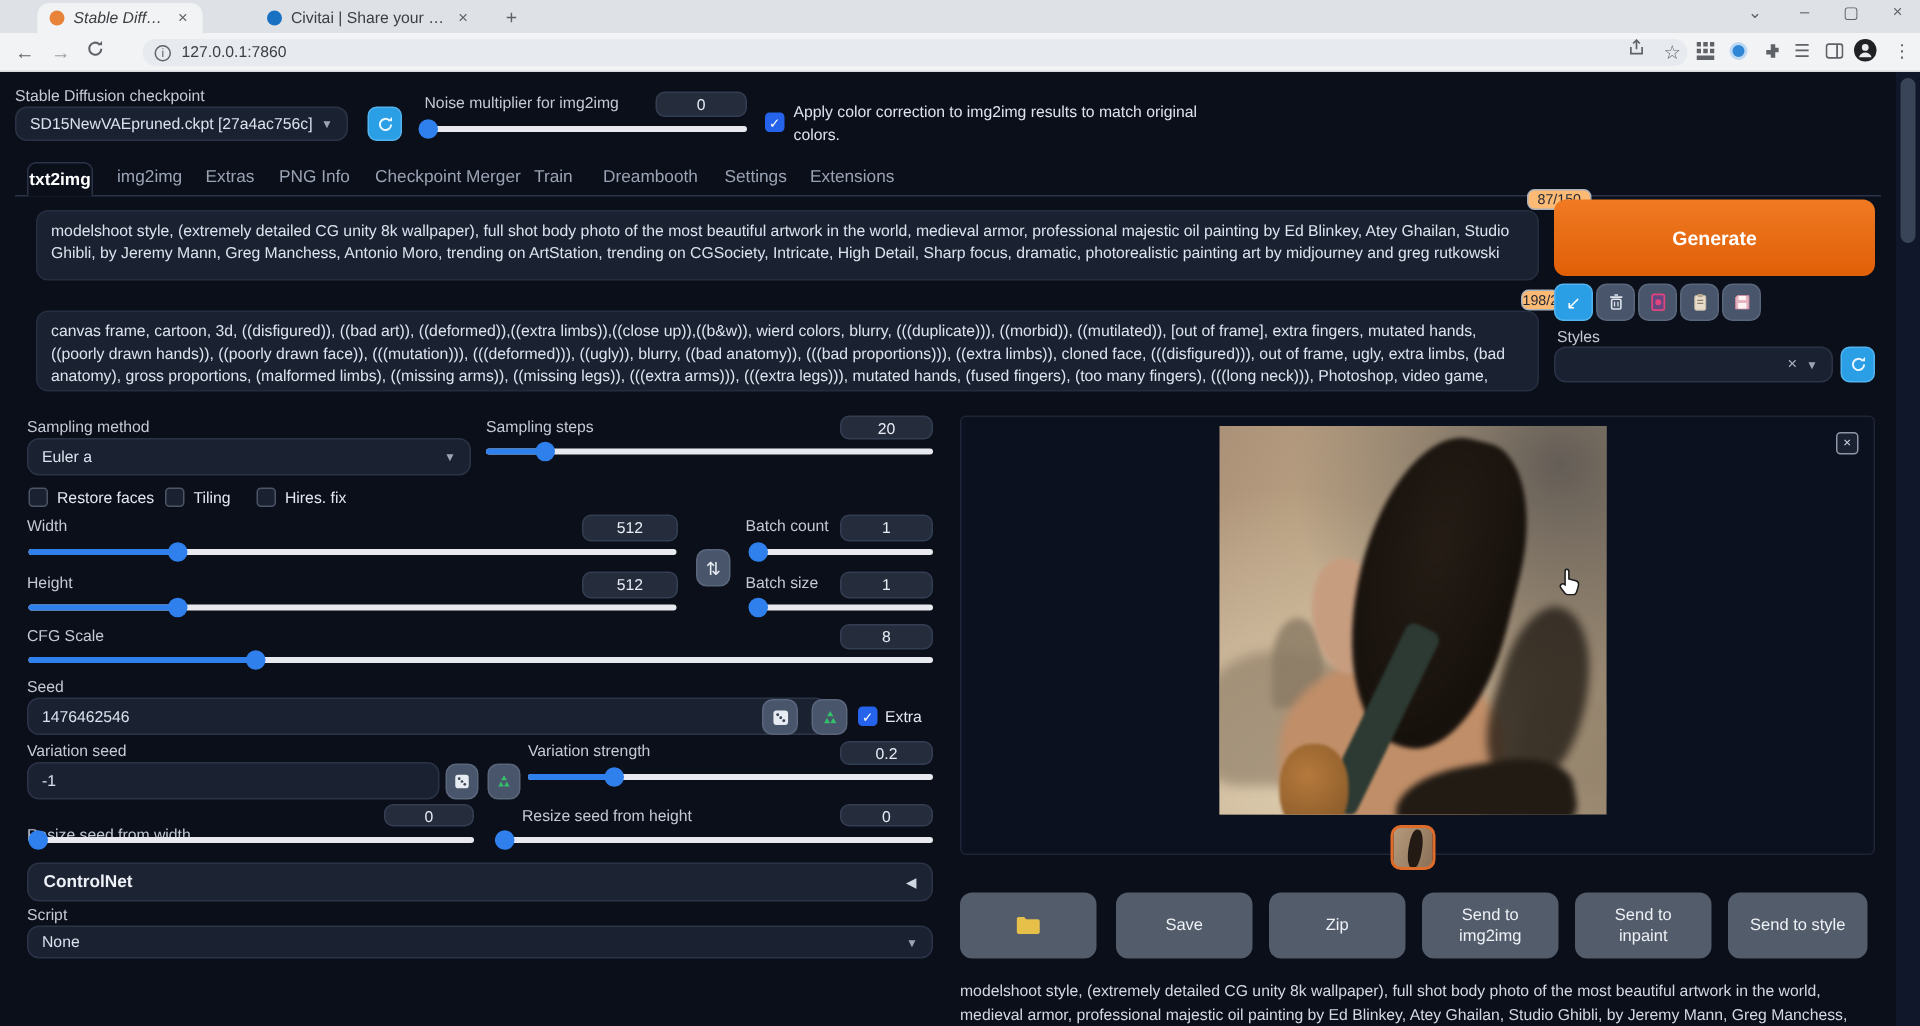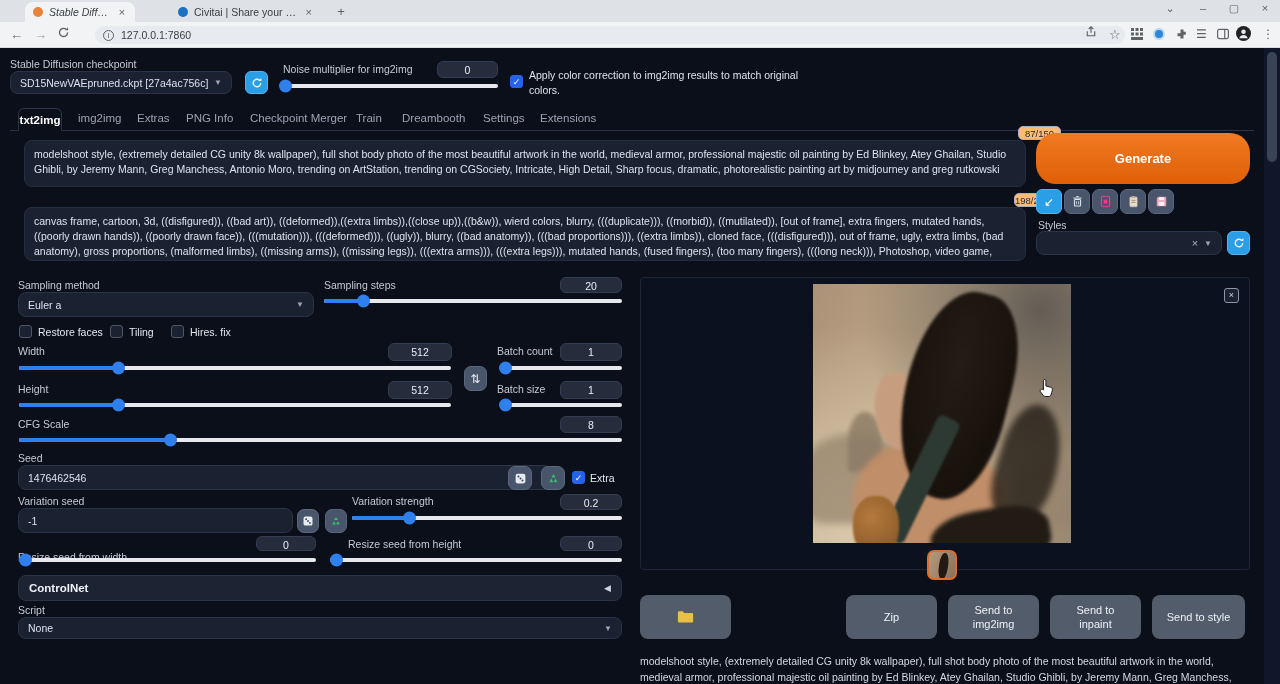--- a/index.html
+++ b/index.html
@@ -153,21 +153,21 @@
   <div class="abs tabnav" style="left:402px; top:112px;">Dreambooth</div>
   <div class="abs tabnav" style="left:483px; top:112px;">Settings</div>
   <div class="abs tabnav" style="left:540px; top:112px;">Extensions</div>
 
   <div class="abs counter" style="left:974px; top:126px; width:43px; height:14px;">87/150</div>
   <div class="abs ta" style="left:24px; top:140px; width:1002px; height:47px;"><span>modelshoot style, (extremely detailed CG unity 8k wallpaper), full shot body photo of the most beautiful artwork in the world, medieval armor, professional majestic oil painting by Ed Blinkey, Atey Ghailan, Studio Ghibli, by Jeremy Mann, Greg Manchess, Antonio Moro, trending on ArtStation, trending on CGSociety, Intricate, High Detail, Sharp focus, dramatic, photorealistic painting art by midjourney and greg rutkowski</span></div>
 
   <div class="abs counter" style="left:970px; top:193px; width:26px; height:14px;">198/225</div>
   <div class="abs ta" style="left:24px; top:207px; width:1002px; height:54px;"><span>canvas frame, cartoon, 3d, ((disfigured)), ((bad art)), ((deformed)),((extra limbs)),((close up)),((b&amp;w)), wierd colors, blurry, (((duplicate))), ((morbid)), ((mutilated)), [out of frame], extra fingers, mutated hands, ((poorly drawn hands)), ((poorly drawn face)), (((mutation))), (((deformed))), ((ugly)), blurry, ((bad anatomy)), (((bad proportions))), ((extra limbs)), cloned face, (((disfigured))), out of frame, ugly, extra limbs, (bad anatomy), gross proportions, (malformed limbs), ((missing arms)), ((missing legs)), (((extra arms))), (((extra legs))), mutated hands, (fused fingers), (too many fingers), (((long neck))), Photoshop, video game, ugly, tiling, poorly drawn hands, poorly drawn feet, poorly drawn face, out of frame, mutation, mutated, extra limbs, extra legs, extra arms, disfigured, deformed, cross-eye, body out of frame, blurry, bad art, bad anatomy, 3d render</span></div>
 
-  <div class="abs" style="left:1036px; top:133px; width:214px; height:51px; background:linear-gradient(#f07a22,#e05f07); border-radius:20px; color:#fff; font-size:13px; font-weight:bold; display:flex; align-items:center; justify-content:center;">Generate</div>
+  <div class="abs" style="left:1036px; top:133px; width:214px; height:51px; background:linear-gradient(#f07a22,#e05f07); border-radius:8px; color:#fff; font-size:13px; font-weight:bold; display:flex; align-items:center; justify-content:center;">Generate</div>
 
   <div class="abs bluebtn" style="left:1036px; top:189px; width:26px; height:25px;">
     <span style="color:#fff; font-size:12px;">↙</span>
   </div>
   <div class="abs sqbtn" style="left:1064px; top:189px; width:26px; height:25px;">
     <svg width="13" height="13" viewBox="0 0 16 16" class="g-ic">
         <rect x="4.2" y="5.5" width="7.6" height="8" rx="1" fill="none" stroke="#dfe4ec" stroke-width="1.3"></rect>
         <line x1="3" y1="3.8" x2="13" y2="3.8" stroke="#dfe4ec" stroke-width="1.3"></line>
         <line x1="6.5" y1="2" x2="9.5" y2="2" stroke="#dfe4ec" stroke-width="1.3"></line>
         <line x1="6.6" y1="7.5" x2="6.6" y2="11.5" stroke="#dfe4ec" stroke-width="1"></line>
@@ -363,20 +363,21 @@
 
   <div class="abs" style="left:927px; top:550px; width:30px; height:30px; border:2px solid #e06c2a; border-radius:7px; overflow:hidden; background:linear-gradient(115deg,#b59a7c,#8a7057);">
     <div class="abs" style="left:10px; top:1px; width:9px; height:26px; background:#221a13; border-radius:45%; transform:rotate(8deg);"></div>
   </div>
 
   <div class="abs graybtn" style="left:640px; top:595px; width:91px; height:44px;">
     <svg width="17" height="14" viewBox="0 0 18 14" class="g-ic">
         <path d="M1 2.5c0-.8.6-1.5 1.4-1.5h4l1.6 1.8h8.6c.8 0 1.4.6 1.4 1.4v8c0 .8-.6 1.4-1.4 1.4H2.4c-.8 0-1.4-.6-1.4-1.4z" fill="#e7c04a" transform="scale(0.95)"></path>
       </svg>
   </div>
+  <div class="abs graybtn" style="left:744px; top:595px; width:91px; height:44px;">Save</div>
   <div class="abs graybtn" style="left:846px; top:595px; width:91px; height:44px;">Zip</div>
   <div class="abs graybtn" style="left:948px; top:595px; width:91px; height:44px; padding:0 14px;">Send to img2img</div>
   <div class="abs graybtn" style="left:1050px; top:595px; width:91px; height:44px; padding:0 16px;">Send to inpaint</div>
   <div class="abs graybtn" style="left:1152px; top:595px; width:93px; height:44px;">Send to style</div>
 
   <div class="abs" style="left:640px; top:653px; width:606px; color:#d3d9e4; font-size:10.5px; line-height:1.55;">modelshoot style, (extremely detailed CG unity 8k wallpaper), full shot body photo of the most beautiful artwork in the world, medieval armor, professional majestic oil painting by Ed Blinkey, Atey Ghailan, Studio Ghibli, by Jeremy Mann, Greg Manchess, Antonio Moro, trending on ArtStation, trending on</div>
 
 </div>
 
 </body></html>

